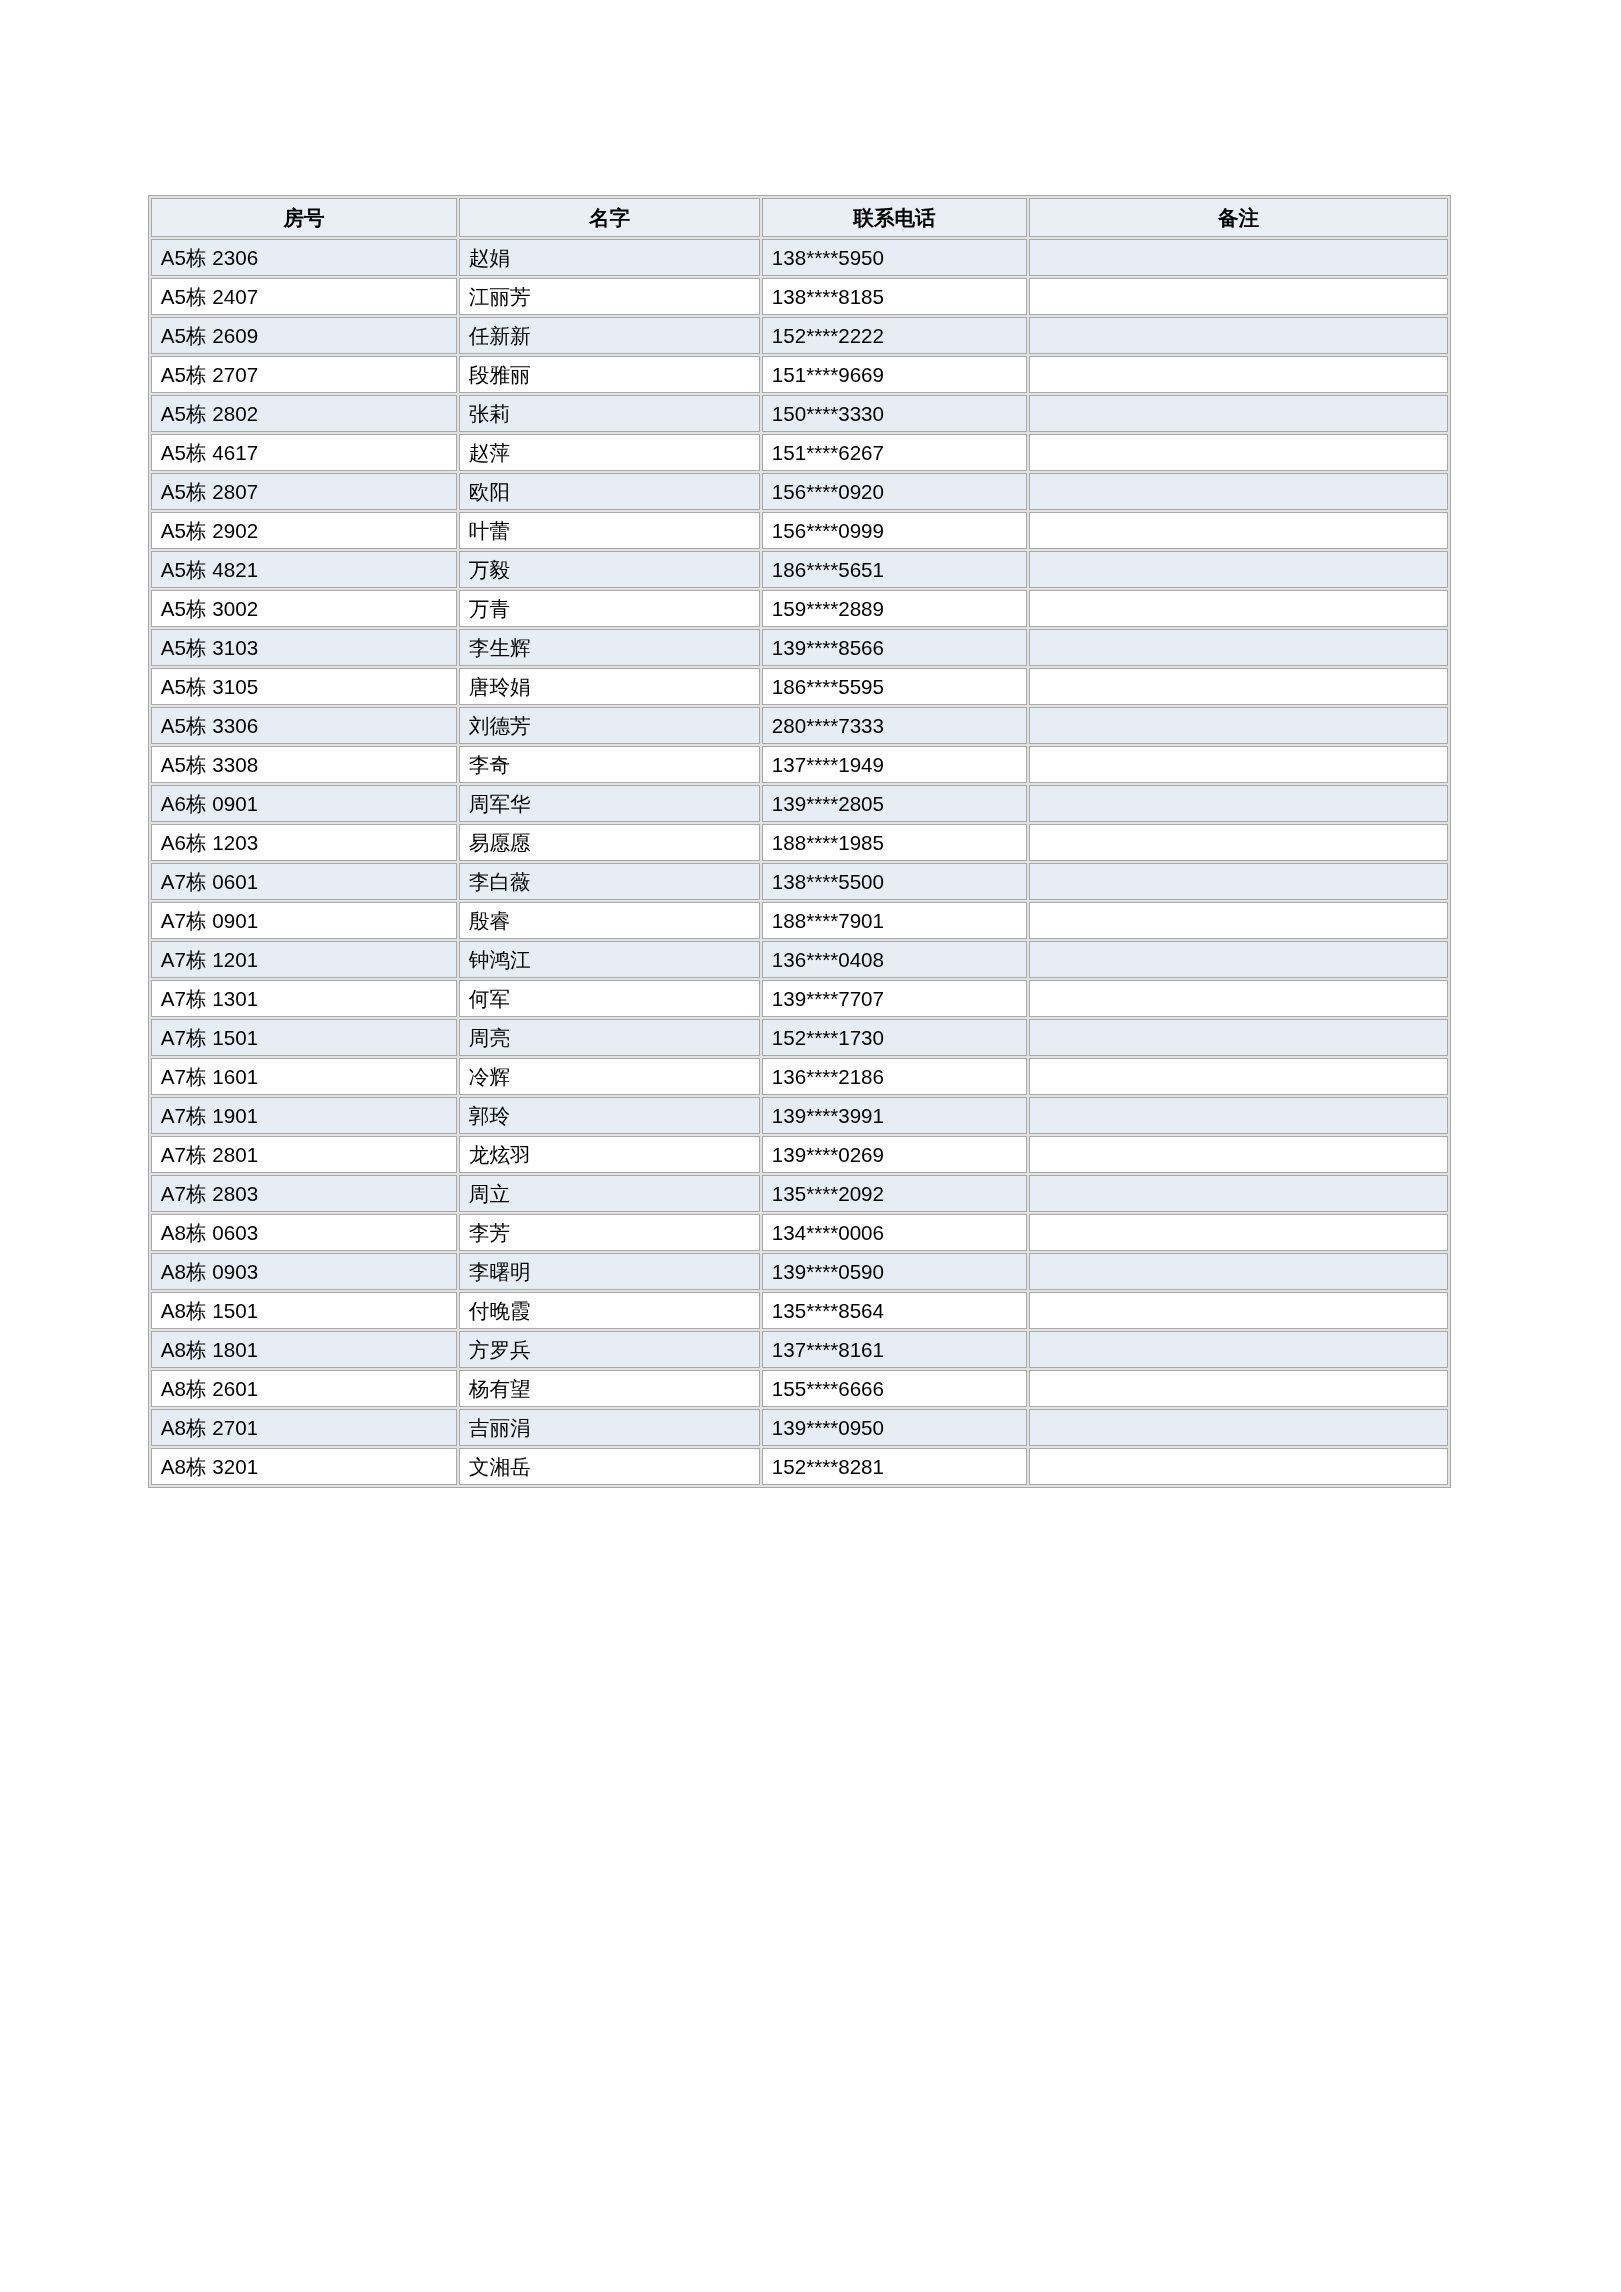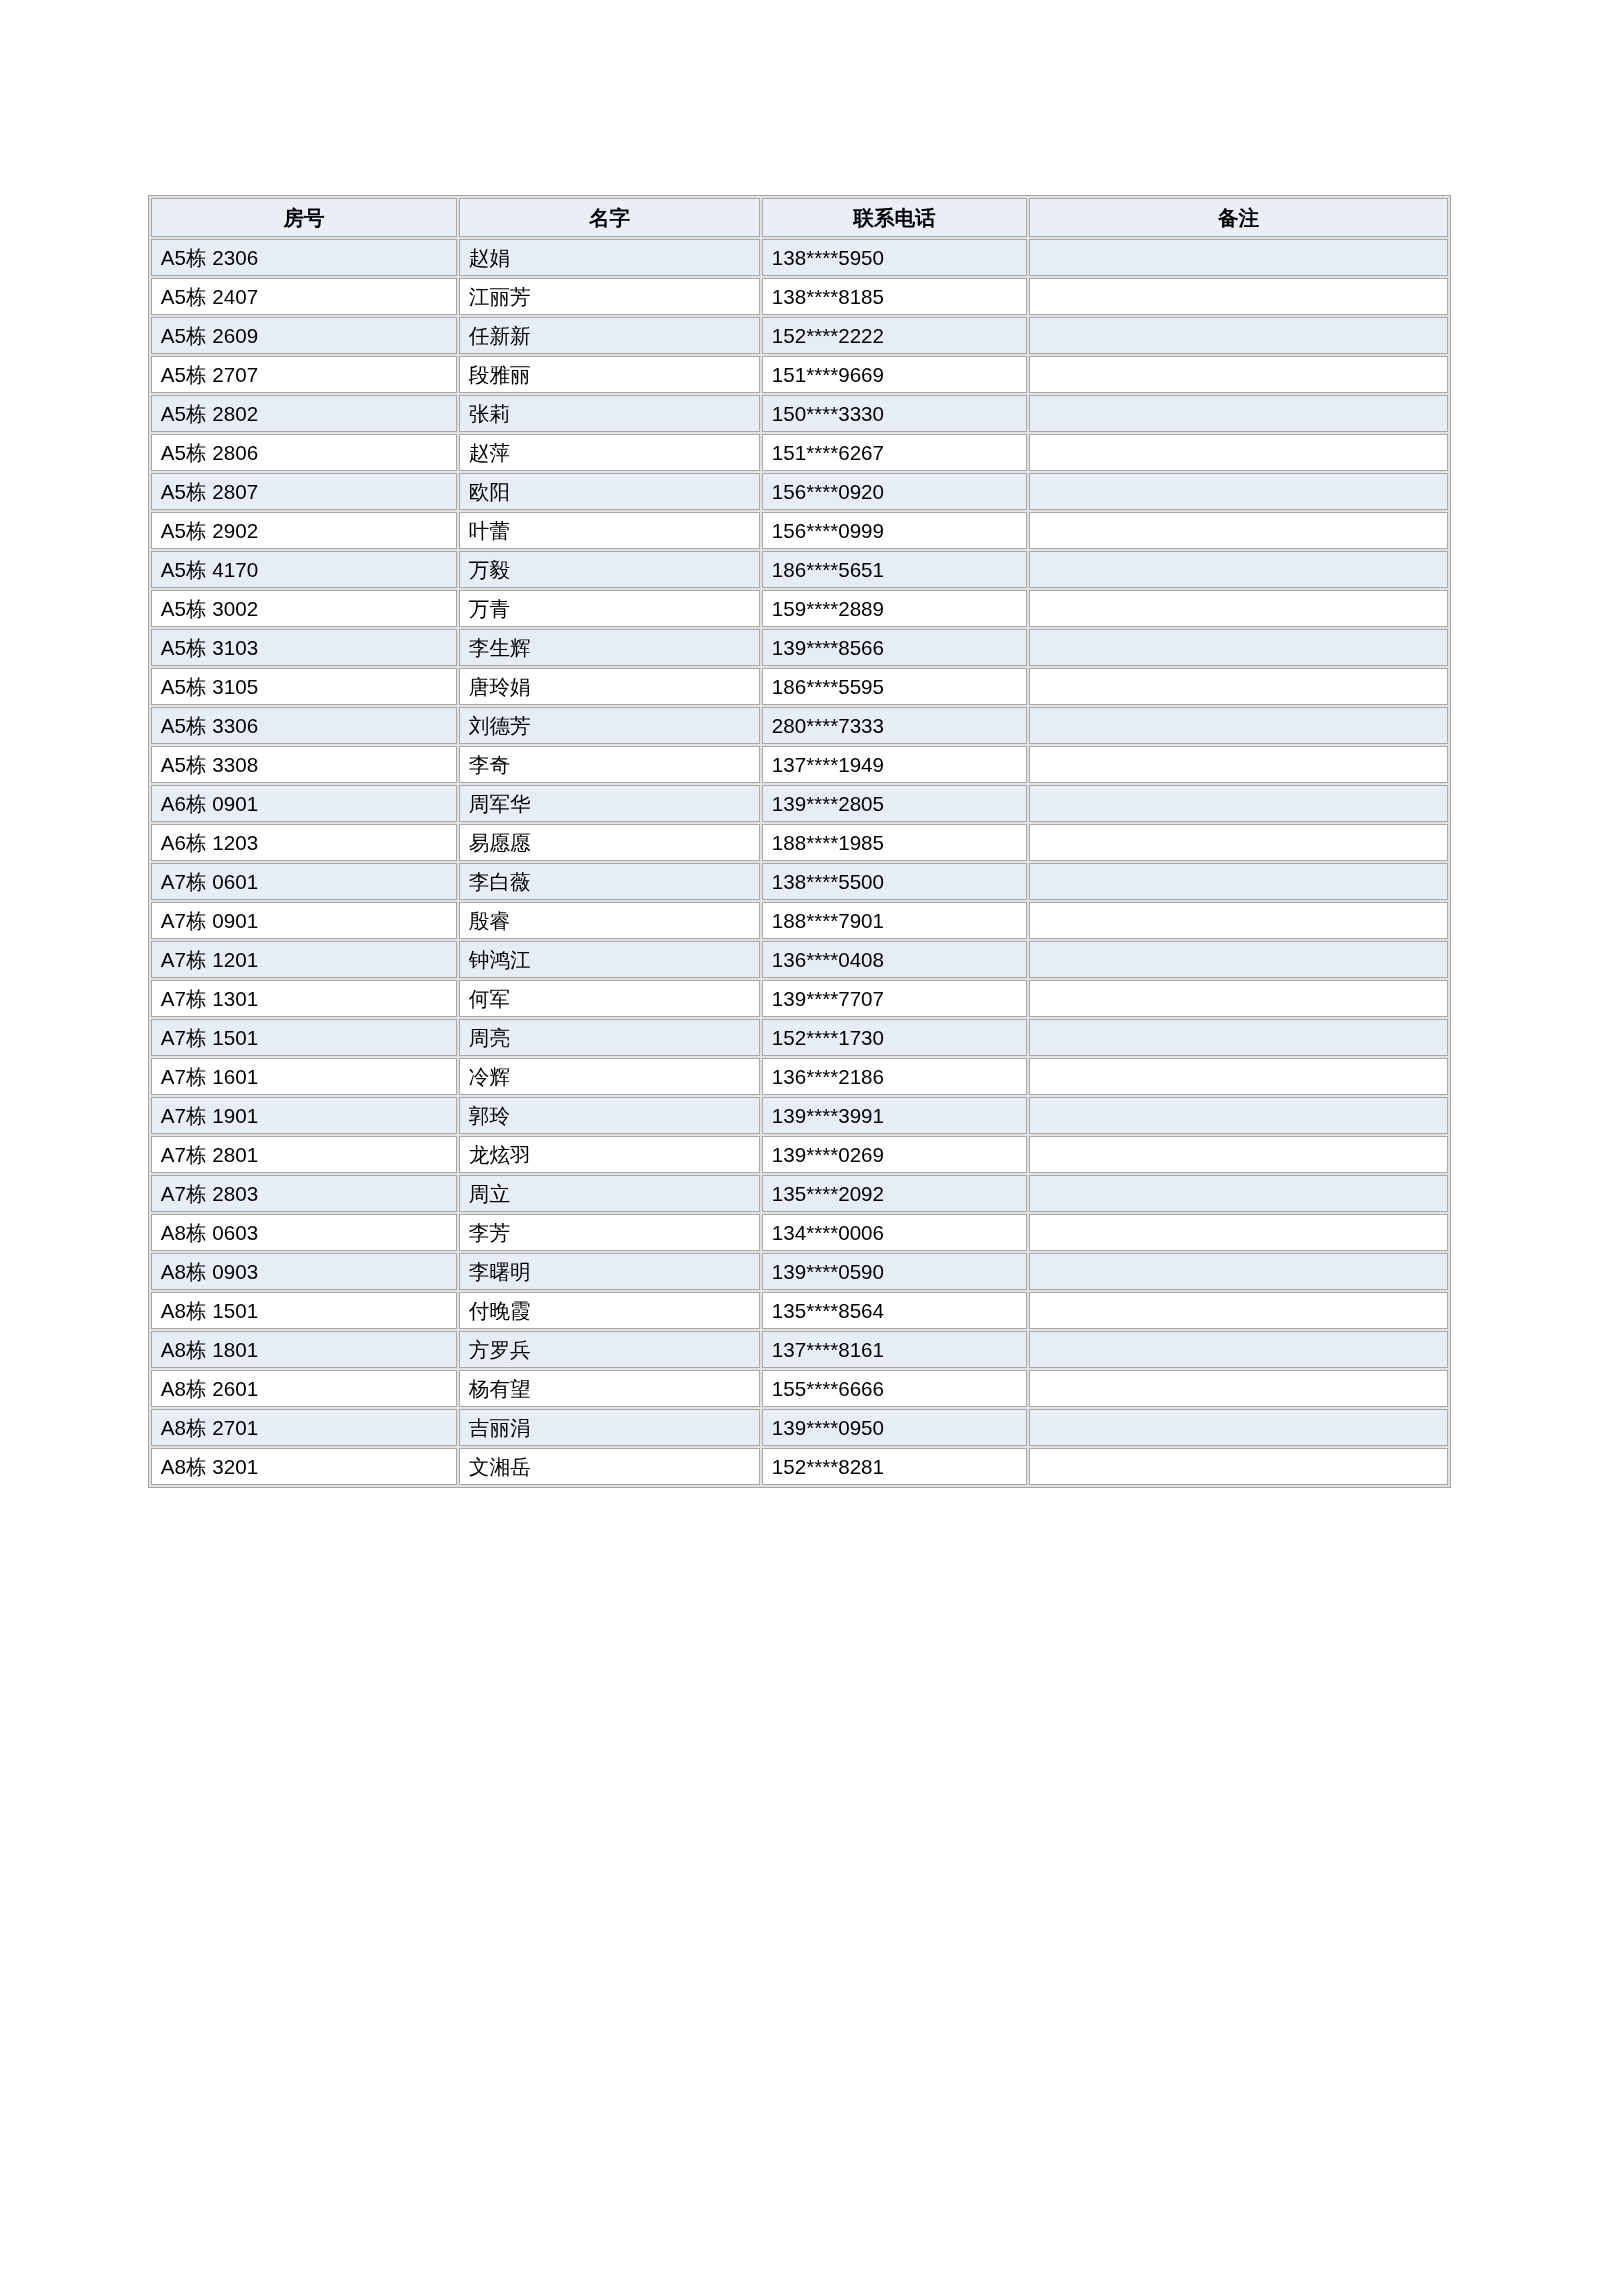--- a/index.html
+++ b/index.html
@@ -105,39 +105,39 @@
           <td>151****9669</td>
           <td></td>
         </tr>
         <tr>
           <td>A5栋 2802</td>
           <td>张莉</td>
           <td>150****3330</td>
           <td></td>
         </tr>
         <tr>
-          <td>A5栋 2806</td>
+          <td>A5栋 4617</td>
           <td>赵萍</td>
           <td>151****6267</td>
           <td></td>
         </tr>
         <tr>
           <td>A5栋 2807</td>
           <td>欧阳</td>
           <td>156****0920</td>
           <td></td>
         </tr>
         <tr>
           <td>A5栋 2902</td>
           <td>叶蕾</td>
           <td>156****0999</td>
           <td></td>
         </tr>
         <tr>
-          <td>A5栋 4170</td>
+          <td>A5栋 4821</td>
           <td>万毅</td>
           <td>186****5651</td>
           <td></td>
         </tr>
         <tr>
           <td>A5栋 3002</td>
           <td>万青</td>
           <td>159****2889</td>
           <td></td>
         </tr>

